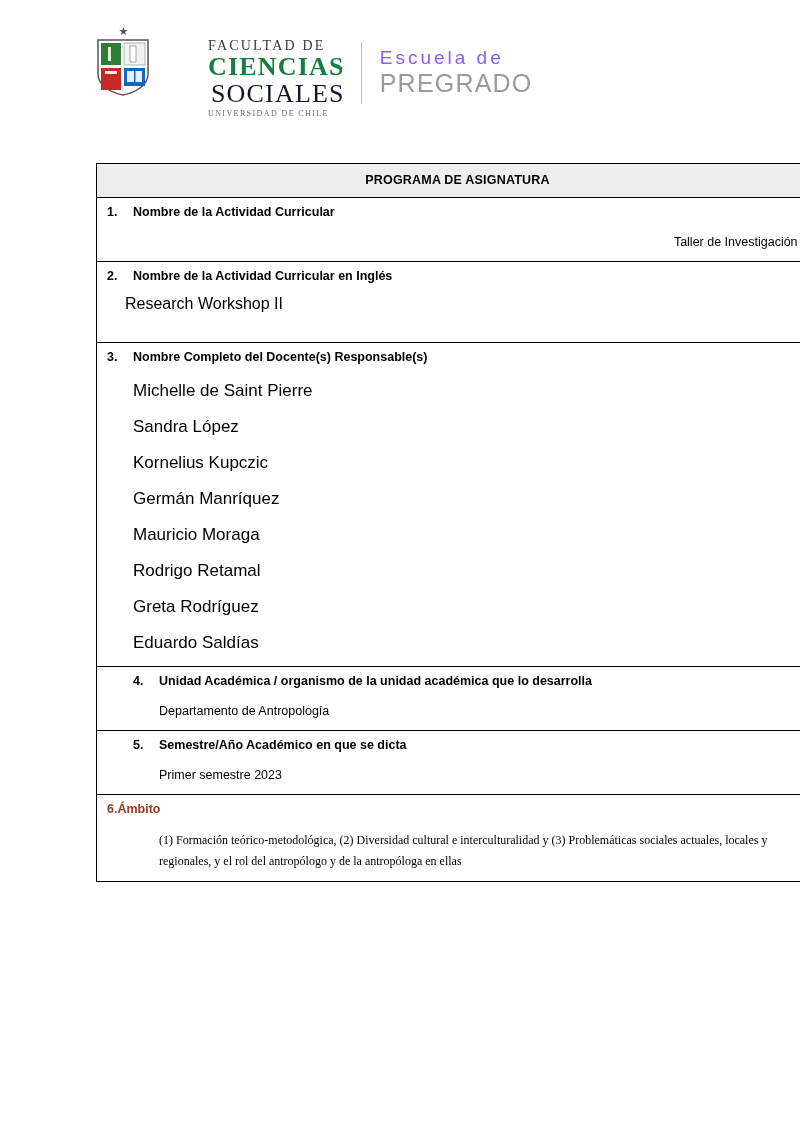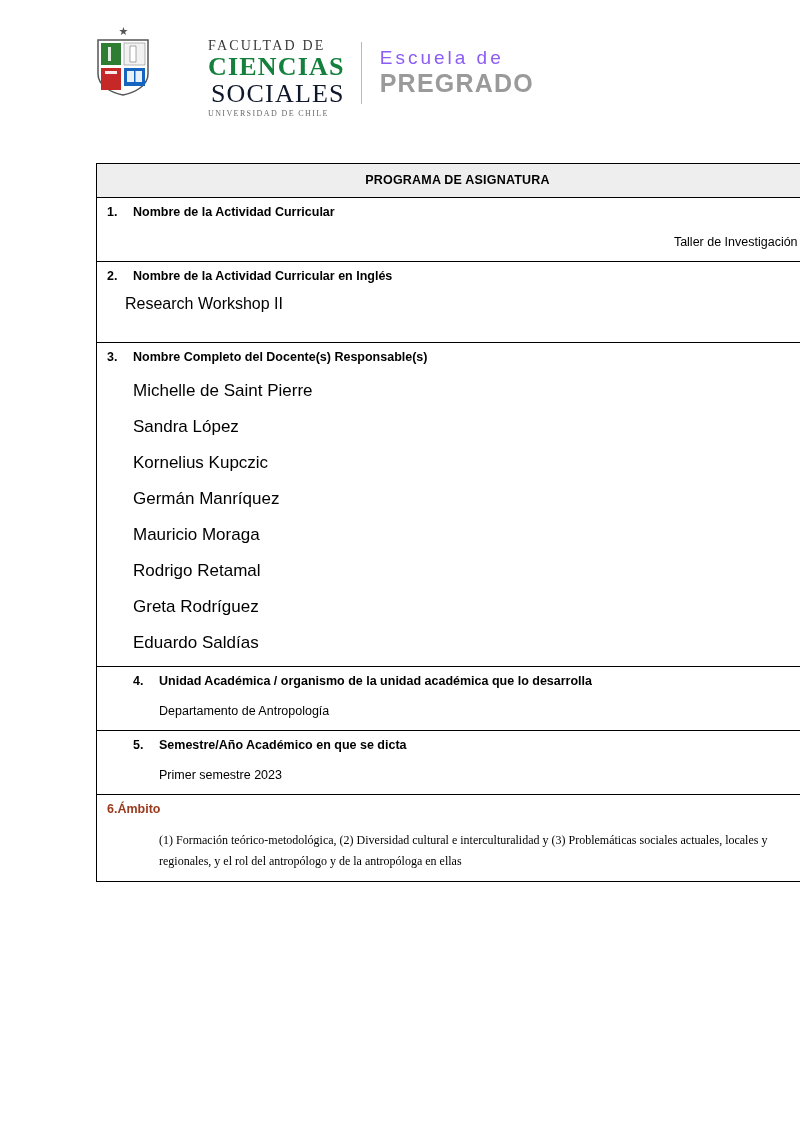--- a/index.html
+++ b/index.html
@@ -101,21 +101,21 @@
     font-size: 19px;
     letter-spacing: 3px;
     color: #8b5cf6;
     line-height: 23px;
   }
   .escuela-line2 {
     font-family: "Liberation Sans", sans-serif;
     font-size: 25px;
     letter-spacing: 1.2px;
     color: #9a9a9a;
-    font-weight: bold;
+    font-weight: normal;
     line-height: 28px;
   }
 
   
   .doc-table {
     position: absolute;
     top: 163px;
     left: 96px;
     width: 723px;
     border-collapse: collapse;

